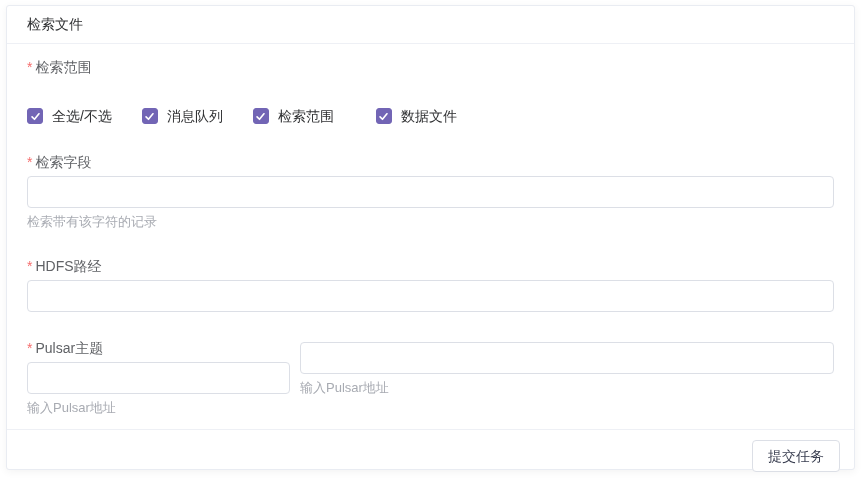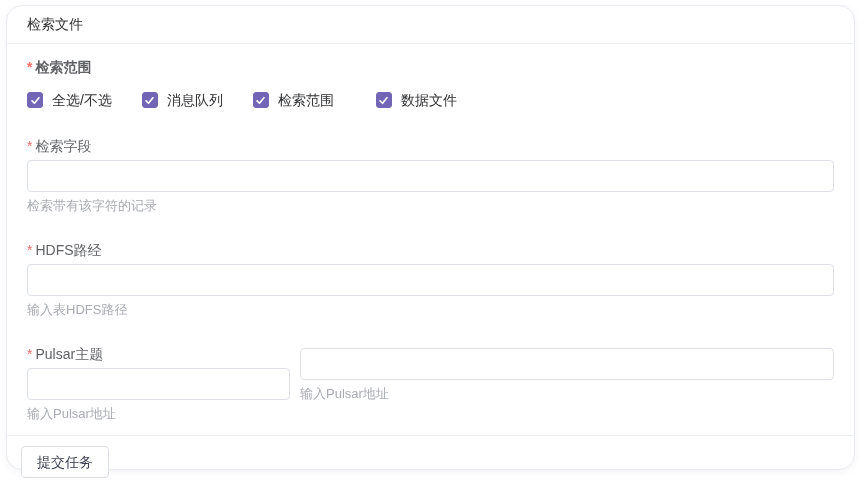--- a/index.html
+++ b/index.html
@@ -7,21 +7,21 @@
     width: 865px; height: 495px;
     background: #ffffff;
     font-family: "Liberation Sans", "DejaVu Sans", sans-serif;
   }
   .card {
     position: absolute;
     left: 6px; top: 5px;
     width: 849px; height: 465px;
     background: #fff;
     border: 1px solid #e9ecf2;
-    border-radius: 16px;
+    border-radius: 3px;
     box-shadow: 0 2px 8px rgba(0,0,0,0.05);
     display: flex;
     flex-direction: column;
   }
   .card-header {
     padding: 11px 20px;
     border-bottom: 1px solid #eef0f5;
     font-size: 14px;
     color: #303133;
     line-height: 15px;
@@ -34,21 +34,21 @@
     font-size: 14px;
     color: #606266;
     line-height: 20px;
     margin-bottom: 4px;
   }
   .required-mark {
     color: #f56c6c;
     margin-right: 3px;
     font-size: 14px;
   }
-  .item-scope .form-label { margin-bottom: 13px; font-weight: bold; }
+  .item-scope .form-label { margin-bottom: 29px; }
   .item-scope { margin-bottom: 32px; }
   .checkbox-row { display: flex; align-items: flex-start; height: 20px; }
   .checkbox-group { display: flex; align-items: center; margin-right: 30px; cursor: pointer; }
   .checkbox-group:last-child { margin-right: 0; padding-left: 12px; }
   .checkbox-box {
     width: 16px; height: 16px;
     background: #7265b5;
     border: 1px solid #7265b5;
     border-radius: 3px;
     display: inline-flex;
@@ -84,20 +84,21 @@
     line-height: 16px;
   }
   .pulsar-row { display: flex; }
   .col-topic { width: 263px; margin-right: 10px; flex: none; }
   .col-address { flex: 1; }
   .card-footer {
     border-top: 1px solid #eef0f5;
     height: 52px;
     padding: 10px 14px;
     display: flex;
+    justify-content: flex-end;
     align-items: flex-start;
   }
   .submit-button {
     height: 32px;
     padding: 0 15px;
     background: #fff;
     border: 1px solid #dcdfe6;
     border-radius: 4px;
     font-size: 14px;
     color: #3a3f51;
@@ -163,21 +164,20 @@
       </div>
       <input class="text-input" type="text" value="" style="">
       <div class="helper-text">检索带有该字符的记录</div>
     </div>
 
     <div class="form-item">
       <div class="form-label">
         <span class="required-mark">*</span><span>HDFS路经</span>
       </div>
       <input class="text-input" type="text" value="" style="">
-      <div class="helper-text">输入表HDFS路径</div>
     </div>
 
     <div class="form-item item-pulsar-row pulsar-row">
       <div class="col-topic">
         <div class="form-label">
           <span class="required-mark">*</span><span>Pulsar主题</span>
         </div>
         <input class="text-input" type="text" value="" style="">
         <div class="helper-text">输入Pulsar地址</div>
       </div>

